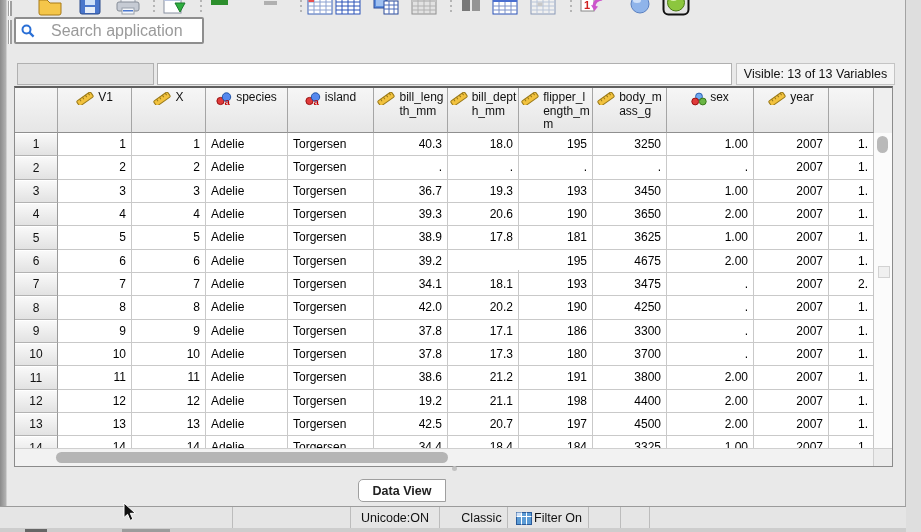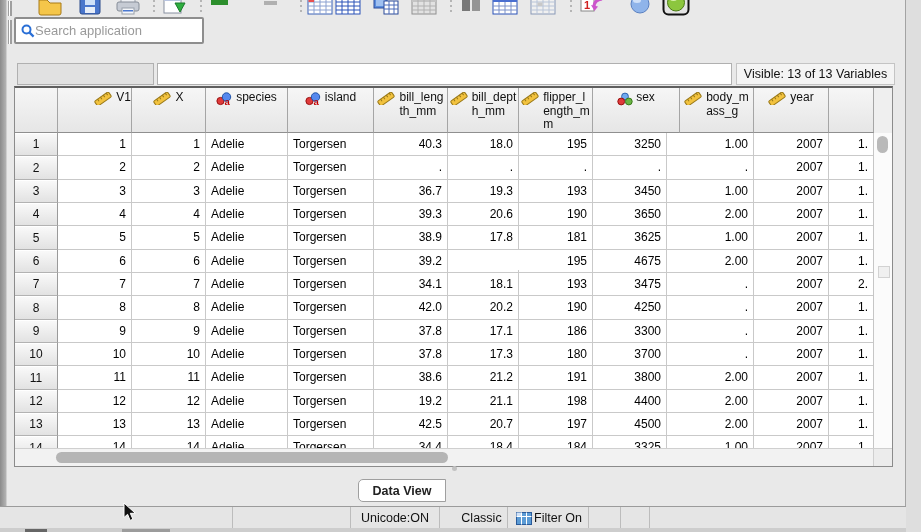--- a/index.html
+++ b/index.html
@@ -19,21 +19,21 @@
   
   .toolbar{position:absolute;left:14px;top:0;width:880px;height:17px;overflow:hidden;}
   .tbicon{position:absolute;top:-12px;width:28px;height:28px;}
   .tbsep{position:absolute;top:0;width:2px;height:15px;
     background:repeating-linear-gradient(180deg,#b5b5b5 0 2px,transparent 2px 5px);}
   
   .search-box{position:absolute;left:14px;top:17px;width:190px;height:27px;
     background:#fff;border:2px solid #8e8e8e;border-radius:2px;
     display:flex;align-items:center;box-sizing:border-box;padding:0 5px;}
   .search-box input{border:none;outline:none;flex:1;font-family:"Liberation Sans",sans-serif;
-    font-size:13px;color:#333;background:transparent;padding:0;margin-left:0;}
+    font-size:16px;color:#333;background:transparent;padding:0;margin-left:16px;}
   .search-box input::placeholder{color:#9a9a9a;}
   
   .cellref{position:absolute;left:17px;top:63px;width:135px;height:20px;
     background:#e1e1e1;border:1px solid #b0b0b0;}
   .celledit{position:absolute;left:157px;top:63px;width:573px;height:20px;
     background:#fff;border:1px solid #b0b0b0;}
   .visible-label{position:absolute;left:736px;top:63px;width:157px;height:20px;
     background:#f4f4f4;border:1px solid #c4c4c4;font-size:12.5px;color:#111;
     display:flex;align-items:center;justify-content:center;}
   
@@ -187,21 +187,21 @@
   <input type="text" placeholder="Search application" style="">
 </div>
 
 <div class="cellref"></div>
 <div class="celledit"></div>
 <div class="visible-label">Visible: 13 of 13 Variables</div>
 
 <div class="grid-frame">
   <div class="header-row" id="headerRow">
       <div class="hcell corner" style="width: 43px;"></div>
-      <div class="hcell" style="width: 74px; justify-content: flex-end;">
+      <div class="hcell" style="width: 74px;">
         <span class="hicon"><svg width="19" height="13" viewBox="0 0 19 13">
             <g transform="rotate(-35 9 7)">
               <rect x="0.5" y="4" width="17" height="6" rx="1.5" fill="#f2c23e" stroke="#9a7a1a"></rect>
               <path d="M4.5 4v2.5 M8 4v2.5 M11.5 4v2.5 M15 4v2.5" stroke="#9a7a1a" stroke-width="1" fill="none"></path>
             </g>
           </svg></span>
         <span class="hlabel">V1</span>
       </div>
       <div class="hcell" style="width: 74px;">
         <span class="hicon"><svg width="19" height="13" viewBox="0 0 19 13">
@@ -252,37 +252,37 @@
         <span class="hicon"><svg width="19" height="13" viewBox="0 0 19 13">
             <g transform="rotate(-35 9 7)">
               <rect x="0.5" y="4" width="17" height="6" rx="1.5" fill="#f2c23e" stroke="#9a7a1a"></rect>
               <path d="M4.5 4v2.5 M8 4v2.5 M11.5 4v2.5 M15 4v2.5" stroke="#9a7a1a" stroke-width="1" fill="none"></path>
             </g>
           </svg></span>
         <span class="hlabel">flipper_l
 ength_m
 m</span>
       </div>
+      <div class="hcell" style="width: 74px;">
+        <span class="hicon"><svg width="19" height="13" viewBox="0 0 19 13">
+            <g transform="rotate(-35 9 7)">
+              <rect x="0.5" y="4" width="17" height="6" rx="1.5" fill="#f2c23e" stroke="#9a7a1a"></rect>
+              <path d="M4.5 4v2.5 M8 4v2.5 M11.5 4v2.5 M15 4v2.5" stroke="#9a7a1a" stroke-width="1" fill="none"></path>
+            </g>
+          </svg></span>
+        <span class="hlabel">body_m
+ass_g</span>
+      </div>
       <div class="hcell" style="width: 87px;">
         <span class="hicon"><svg width="16" height="14" viewBox="0 0 16 14">
             <circle cx="8" cy="4.5" r="3.4" fill="#6faaf0" stroke="#2f62b0"></circle>
             <circle cx="4.2" cy="9.5" r="3.4" fill="#e03a3a" stroke="#9a1010"></circle>
             <circle cx="11.8" cy="9.5" r="3.4" fill="#6ab544" stroke="#3a7a1a"></circle>
           </svg></span>
         <span class="hlabel">sex</span>
-      </div>
-      <div class="hcell" style="width: 74px;">
-        <span class="hicon"><svg width="19" height="13" viewBox="0 0 19 13">
-            <g transform="rotate(-35 9 7)">
-              <rect x="0.5" y="4" width="17" height="6" rx="1.5" fill="#f2c23e" stroke="#9a7a1a"></rect>
-              <path d="M4.5 4v2.5 M8 4v2.5 M11.5 4v2.5 M15 4v2.5" stroke="#9a7a1a" stroke-width="1" fill="none"></path>
-            </g>
-          </svg></span>
-        <span class="hlabel">body_m
-ass_g</span>
       </div>
       <div class="hcell" style="width: 75px;">
         <span class="hicon"><svg width="19" height="13" viewBox="0 0 19 13">
             <g transform="rotate(-35 9 7)">
               <rect x="0.5" y="4" width="17" height="6" rx="1.5" fill="#f2c23e" stroke="#9a7a1a"></rect>
               <path d="M4.5 4v2.5 M8 4v2.5 M11.5 4v2.5 M15 4v2.5" stroke="#9a7a1a" stroke-width="1" fill="none"></path>
             </g>
           </svg></span>
         <span class="hlabel">year</span>
       </div>

